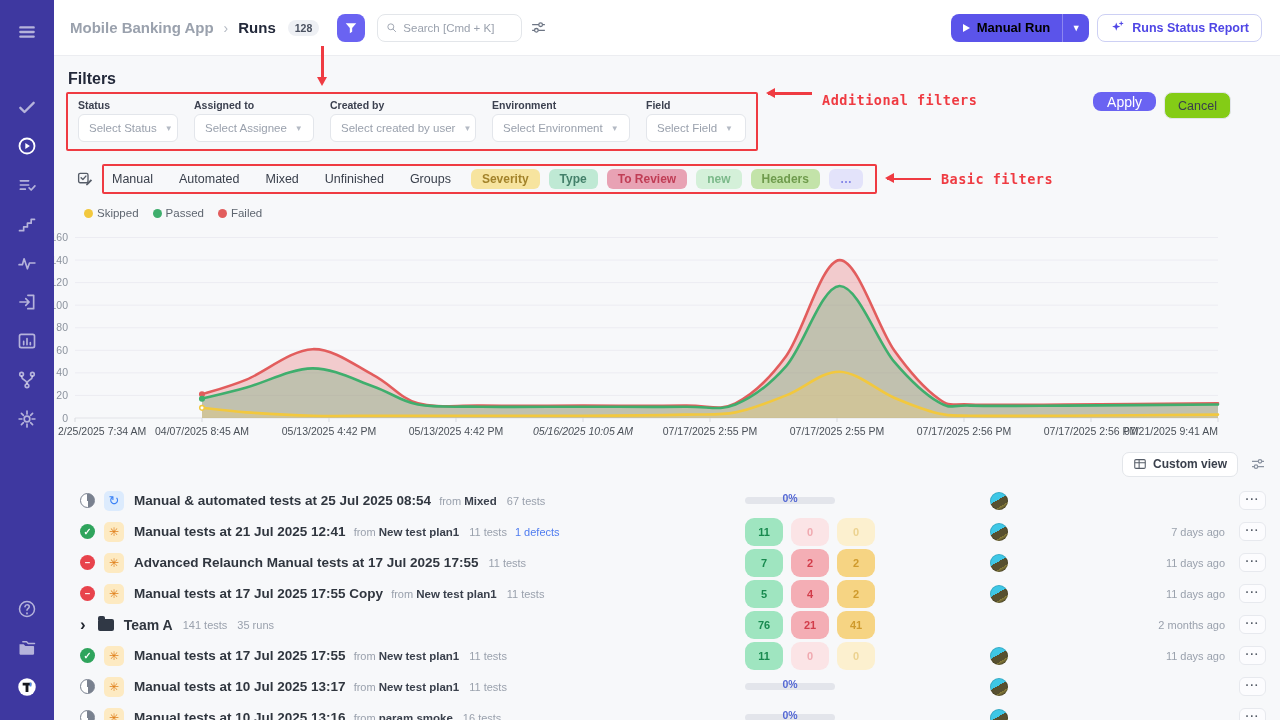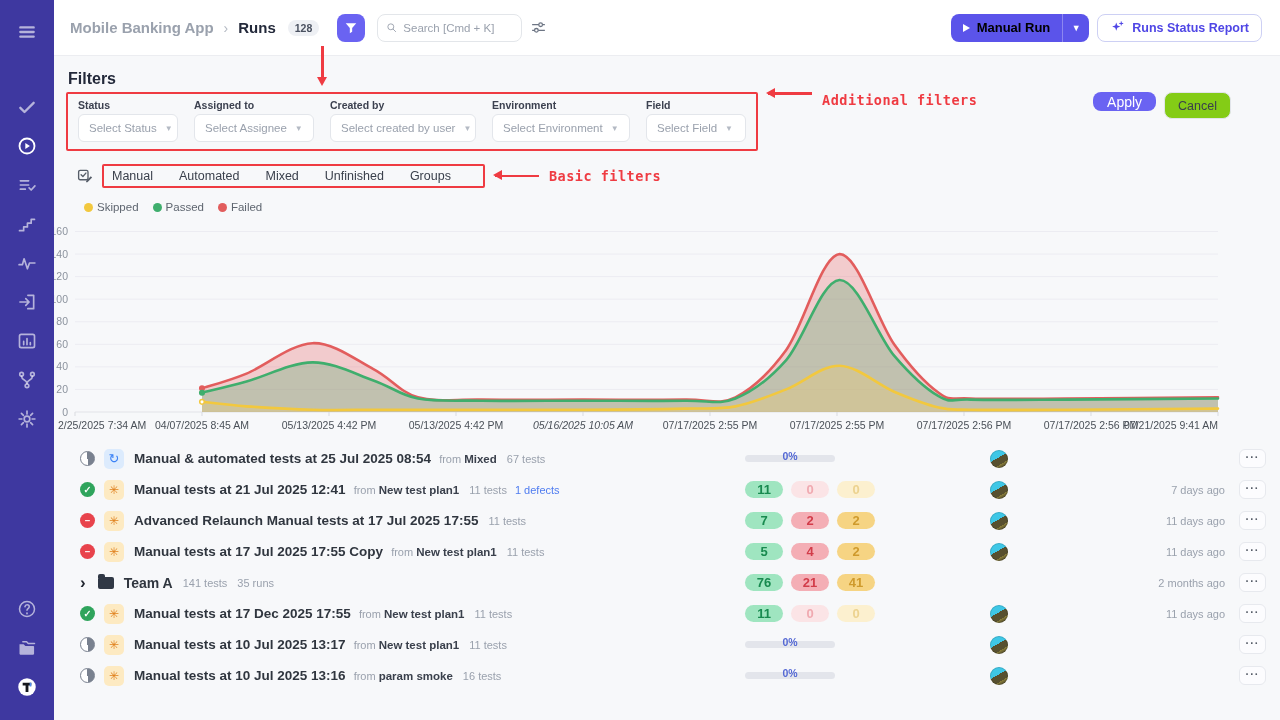--- a/index.html
+++ b/index.html
@@ -133,21 +133,21 @@
     margin-right:10px; flex:none; }
   .folder::before { content:""; position:absolute; top:-3px; left:0; width:7px; height:4px;
     background:#303845; border-radius:2px 2px 0 0; }
   .rtitle { font-size:13.5px; color:#30363f; white-space:nowrap;font-weight:bold; }
   .row.group .rtitle { font-weight:700; font-size:14px; }
   .rfrom { margin-left:8px; font-size:11px; color:#9aa1ad; white-space:nowrap; }
   .rfrom b { color:#3a404c; font-size:11.5px; }
   .rtests { margin-left:10px; font-size:11px; color:#9aa1ad; white-space:nowrap; }
   .rdefects { margin-left:8px; font-size:11px; color:#4f7cf0; cursor:pointer; white-space:nowrap; }
   .mid { position:absolute; left:691px; display:flex; gap:8px; align-items:center; }
-  .pill { min-width:38px; height:17px; border-radius:9px; font-size:13px; font-weight:700;
+  .pill { min-width:38px; height:28px; border-radius:9px; font-size:11px; font-weight:700;
     display:inline-flex; align-items:center; justify-content:center; padding:0 6px; }
   .pill.pass { background:#9fe5c0; color:#188a4f; }
   .pill.fail { background:#f4aeb5; color:#d23c4a; }
   .pill.skip { background:#f6d483; color:#cf9a2c; }
   .pill.fail.faded { background:#fbe4e6; color:#f0a9b0; }
   .pill.skip.faded { background:#fcf0cf; color:#ecd28f; }
   .pbar { position:relative; width:90px; height:7px; background:#e3e5eb; border-radius:4px; }
   .pbar span { position:absolute; top:-5px; left:0; right:0; text-align:center; color:#5468d4;
     font-weight:700; font-size:10.5px; }
   .avatar { position:absolute; left:936px; width:18px; height:18px; border-radius:50%;
@@ -352,20 +352,28 @@
               <path d="M13.5 18.5l6.2-6.2 1.8 1.8-6.2 6.2h-1.8z" fill="#565d68" stroke="none"></path>
             </svg>
         </span>
         <div class="bbox">
           <div class="blinks" id="blinks">
               <span class="blink">Manual</span>
               <span class="blink">Automated</span>
               <span class="blink">Mixed</span>
               <span class="blink">Unfinished</span>
               <span class="blink">Groups</span>
+            </div>
+          <div class="btags" id="btags">
+              <span class="btag" style="background: rgb(247, 228, 159); color: rgb(163, 131, 42);">Severity</span>
+              <span class="btag" style="background: rgb(191, 233, 212); color: rgb(67, 128, 106);">Type</span>
+              <span class="btag" style="background: rgb(232, 162, 180); color: rgb(192, 61, 85);">To Review</span>
+              <span class="btag" style="background: rgb(212, 240, 217); color: rgb(123, 185, 138);">new</span>
+              <span class="btag" style="background: rgb(195, 227, 169); color: rgb(111, 155, 77);">Headers</span>
+              <span class="btag" style="background: rgb(227, 227, 250); color: rgb(132, 134, 232);">…</span>
             </div>
         </div>
         <div class="arrow-left"></div>
         <div class="ann-text">Basic filters</div>
       </div>
 
       <div id="legend">
           <div class="lg-item">
             <span class="lg-dot" style="background: rgb(242, 200, 62);"></span>
             <span>Skipped</span>
@@ -428,20 +436,36 @@
           <span style="left: 275px; transform: translateX(-50%);">05/13/2025 4:42 PM</span>
           <span style="left: 402px; transform: translateX(-50%);">05/13/2025 4:42 PM</span>
           <span style="left: 529px; transform: translateX(-50%); font-style: italic;">05/16/2025 10:05 AM</span>
           <span style="left: 656px; transform: translateX(-50%);">07/17/2025 2:55 PM</span>
           <span style="left: 783px; transform: translateX(-50%);">07/17/2025 2:55 PM</span>
           <span style="left: 910px; transform: translateX(-50%);">07/17/2025 2:56 PM</span>
           <span style="left: 1037px; transform: translateX(-50%);">07/17/2025 2:56 PM</span>
           <span style="left: 1164px; transform: translateX(-100%);">07/21/2025 9:41 AM</span>
         </div>
 
+      <div class="cv-line">
+        <button class="cv-btn">
+          <svg width="14" height="14" viewBox="0 0 24 24" fill="none" stroke="#565d68" stroke-width="1.8">
+              <rect x="3" y="4.5" width="18" height="15" rx="2"></rect>
+              <path d="M3 10h18M10.5 4.5V19.5"></path>
+            </svg>
+          <span>Custom view</span>
+        </button>
+        <span class="icon-btn">
+          <svg width="16" height="16" viewBox="0 0 24 24">
+              <path d="M3 8h18M3 16h18" stroke="#8a92a0" stroke-width="1.8"></path>
+              <circle cx="15" cy="8" r="2.6" fill="#f7f8fa" stroke="#8a92a0" stroke-width="1.8"></circle>
+              <circle cx="9" cy="16" r="2.6" fill="#f7f8fa" stroke="#8a92a0" stroke-width="1.8"></circle>
+            </svg>
+        </span>
+      </div>
 
       <div id="rows">
           <div class="row">
             <span class="st in_progress"></span>
             <span class="type mixed">↻</span>
             <span class="rtitle">Manual &amp; automated tests at 25 Jul 2025 08:54</span>
             <span class="rfrom"><span>from</span> <b>Mixed</b></span>
             <span class="rtests">67 tests</span>
             <div class="mid">
               <div class="pbar">
@@ -507,21 +531,21 @@
               <span class="pill pass">76</span>
               <span class="pill fail">21</span>
               <span class="pill skip">41</span>
             </div>
             <span class="rdate">2 months ago</span>
             <button class="menu-btn">···</button>
           </div>
           <div class="row">
             <span class="st passed">✓</span>
             <span class="type manual">✳</span>
-            <span class="rtitle">Manual tests at 17 Dec 2025 17:55</span>
+            <span class="rtitle">Manual tests at 17 Jul 2025 17:55</span>
             <span class="rfrom"><span>from</span> <b>New test plan1</b></span>
             <span class="rtests">11 tests</span>
             <div class="mid">
               <span class="pill pass">11</span>
               <span class="pill fail faded">0</span>
               <span class="pill skip faded">0</span>
             </div>
             <span class="avatar"></span>
             <span class="rdate">11 days ago</span>
             <button class="menu-btn">···</button>

